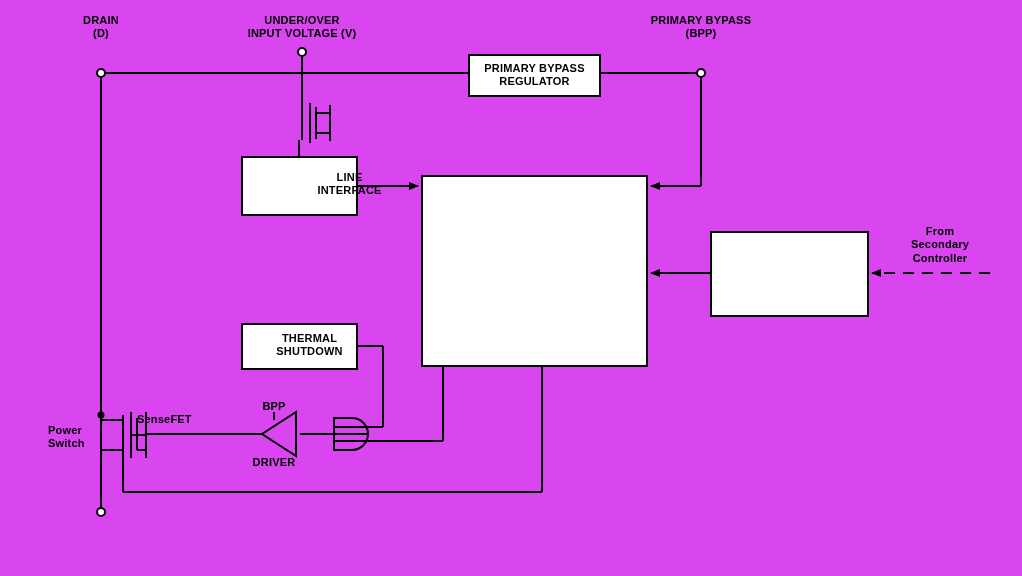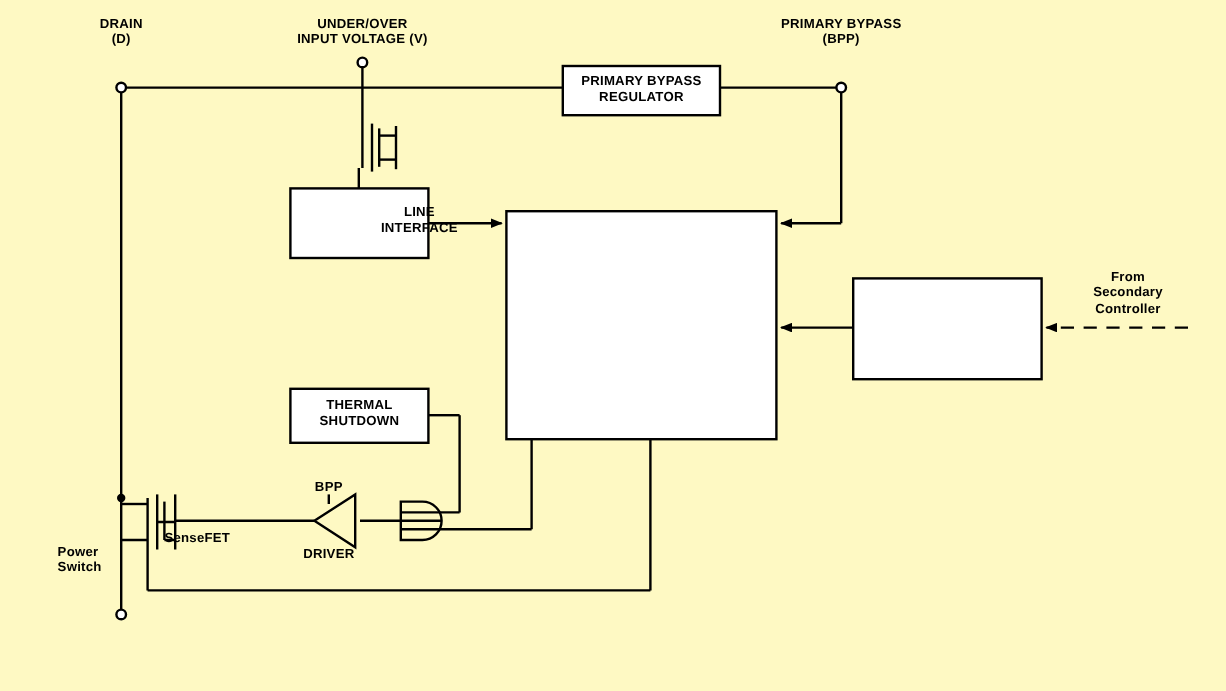--- a/index.html
+++ b/index.html
@@ -7,39 +7,39 @@
     padding: 0;
     background: #ffffff;
   }
   body {
     font-family: "Liberation Sans", sans-serif;
   }
   #canvas {
     position: relative;
     width: 1022px;
     height: 576px;
-    background: #fef9c3;
+    background: #d946ef;
     overflow: hidden;
   }
   #canvas svg {
     position: absolute;
     left: 0;
     top: 0;
   }
   .lbl {
     position: absolute;
     font-weight: bold;
     color: #000000;
     text-align: center;
     line-height: 1.22;
     white-space: pre-line;
     letter-spacing: 0.2px;
   }
   .lbl.sz11 { font-size: 11px; }
-  .lbl.left { text-align: left; margin-top: 30px; }
+  .lbl.left { text-align: left; }
 </style>
 </head>
 <body>
 
 <div id="canvas">
 
   <svg width="1022" height="576" viewBox="0 0 1022 576">
     <defs>
       <marker id="arrow" markerWidth="10" markerHeight="8" refX="9" refY="4" orient="auto" markerUnits="userSpaceOnUse">
         <path d="M0,0 L10,4 L0,8 z" fill="#000"></path>
@@ -130,21 +130,21 @@
 (D)</div>
   <div class="lbl sz11" style="left:212px; top:14px; width:180px;">UNDER/OVER
 INPUT VOLTAGE (V)</div>
   <div class="lbl sz11" style="left:616px; top:14px; width:170px;">PRIMARY BYPASS
 (BPP)</div>
 
   <div class="lbl sz11" style="left:469px; top:62px; width:131px;">PRIMARY BYPASS
 REGULATOR</div>
   <div class="lbl sz11" style="left:242px; top:171px; width:139px;padding-left:38px;">LINE
 INTERFACE</div>
-  <div class="lbl sz11" style="left:242px; top:332px; width:115px;">THERMAL
+  <div class="lbl sz11" style="left:242px; top:332px; width:115px;padding-left:10px;">THERMAL
 SHUTDOWN</div>
 
   <div class="lbl sz11" style="left:890px; top:225px; width:100px;">From
 Secondary
 Controller</div>
   <div class="lbl sz11 left" style="left:48px; top:424px; width:60px;">Power
 Switch</div>
   <div class="lbl sz11 left" style="left:137px; top:413px; width:80px;">SenseFET</div>
   <div class="lbl sz11" style="left:244px; top:400px; width:60px;">BPP</div>
   <div class="lbl sz11" style="left:238px; top:456px; width:72px;">DRIVER</div>

